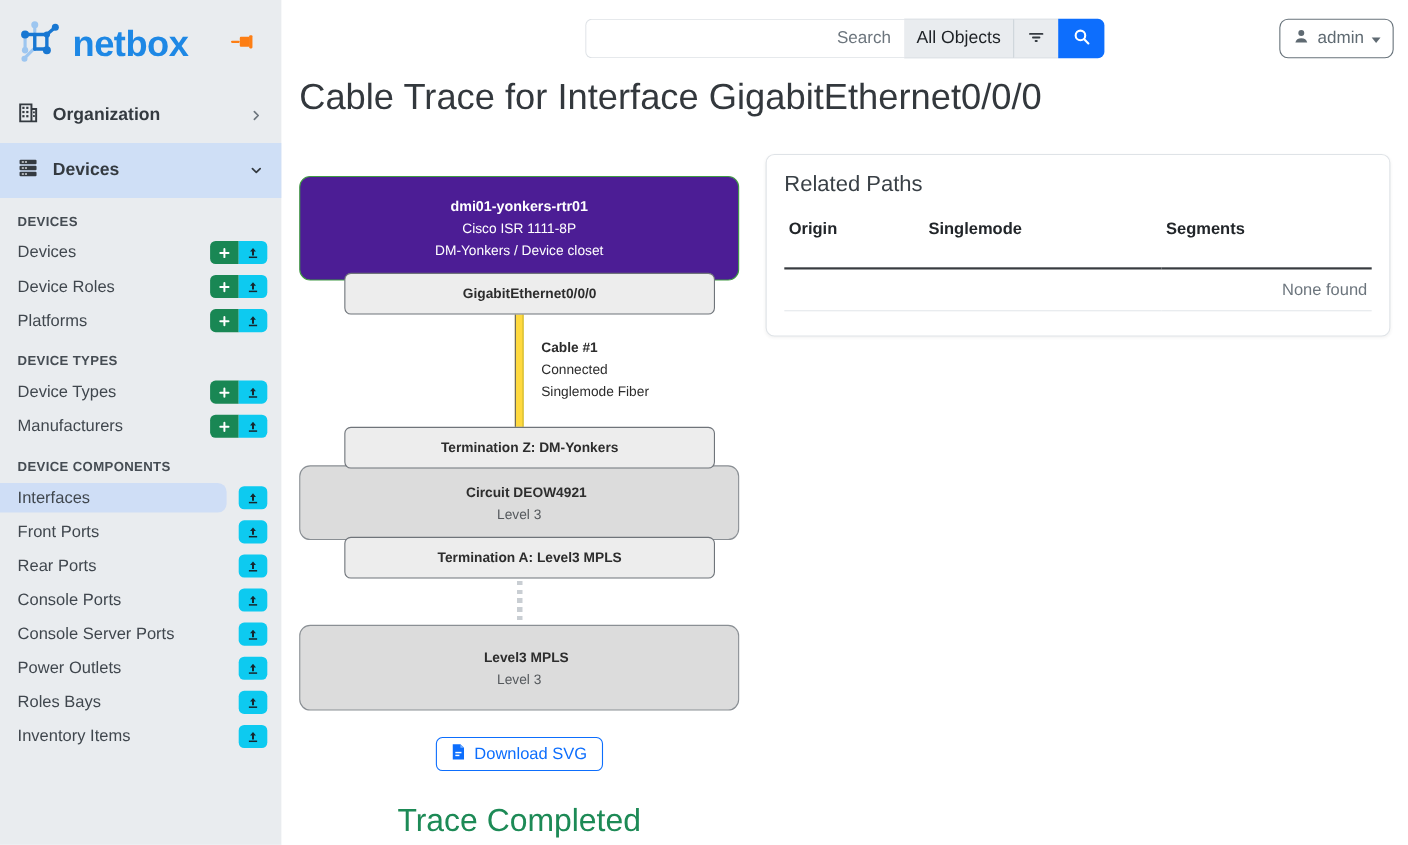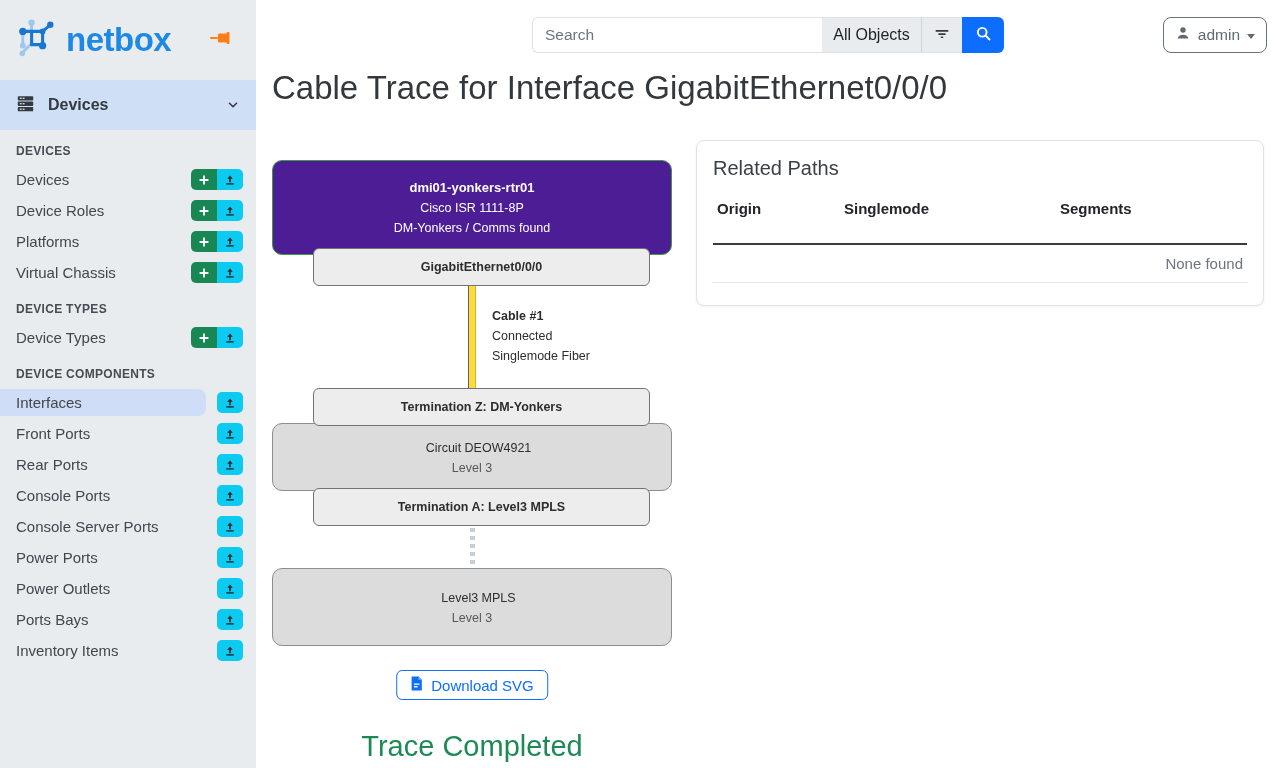--- a/index.html
+++ b/index.html
@@ -30,21 +30,21 @@
   .b-add { background:#198754; border-radius:5px 0 0 5px; }
   .b-imp { background:#0dcaf0; border-radius:0 5px 5px 0; }
   .b-imp.solo { border-radius:5px; }
 
   
   .main { position:absolute; left:256px; top:0; width:1024px; height:768px; background:#fff; }
 
   .searchbar { position:absolute; left:276px; top:17px; height:36px; display:flex; }
   .search-input { width:290px; height:36px; border:1px solid #dee2e6; border-right:none;
     border-radius:6px 0 0 6px; padding:16px 12px; font-size:15.5px; color:#212529; outline:none;
-    font-family:"Liberation Sans", sans-serif; }
+    font-family:"Liberation Sans", sans-serif;text-align:right; }
   .search-input::placeholder { color:#6c757d; }
   .search-scope { width:99px; background:#e9ecef; border-top:1px solid #dee2e6; border-bottom:1px solid #dee2e6;
     display:flex; align-items:center; justify-content:center; font-size:16px; color:#1d2125; cursor:pointer; }
   .filter-btn { width:41px; background:#e9ecef; border:none; border-top:1px solid #dee2e6; border-bottom:1px solid #dee2e6;
     border-left:1px solid #ced4da; display:flex; align-items:center; justify-content:center; cursor:pointer; }
   .search-btn { width:42px; background:#0d6efd; border:none; border-radius:0 6px 6px 0;
     display:flex; align-items:center; justify-content:center; cursor:pointer; }
 
   .user-btn { position:absolute; right:13px; top:17px; height:36px; padding:0 11px;
     border:1px solid #68737b; border-radius:8px; background:transparent; display:flex; align-items:center;
@@ -64,21 +64,21 @@
   .small-node { width:337px; left:41px; height:38px; background:#ededed; border:1px solid #6f747a;
     border-radius:6px; display:flex; align-items:center; justify-content:center;
     font-size:12.5px; font-weight:700; color:#2d2d2d; z-index:2; }
   .iface-node { top:88px; }
   .termz-node { top:228px; }
   .terma-node { top:328px; }
   .big-gray { left:0; width:400px; background:#dcdcdc; border:1px solid #8a8f94; border-radius:10px;
     line-height:20px; z-index:1; }
   .circuit-node { top:263px; height:68px; padding-top:14px; }
   .endpoint-node { top:408px; height:78px; padding-top:19px; }
-  .big-gray .nm { font-size:12.5px; font-weight:400; color:#2d2d2d;padding-left:13px; }
+  .big-gray .nm { font-size:12.5px; font-weight:700; color:#2d2d2d;padding-left:13px; }
   .big-gray .sub { font-size:12.5px; color:#55595d; }
 
   .cable-line { position:absolute; left:196px; top:126px; width:8px; height:102px;
     background:#ffd93e; border-left:1px solid #5f5f5f; border-right:1px solid #cdb82e; z-index:0; }
   .cable-info { position:absolute; left:220px; top:146px; text-align:left; line-height:20px; font-size:12.5px; color:#2d2d2d; }
   .cable-info .nm { font-weight:700; }
   .dotted-line { position:absolute; left:198px; top:368px; width:5px; height:36px;
     background:repeating-linear-gradient(to bottom, #c9ced3 0 4px, transparent 4px 8px); }
 
   .download-btn { position:absolute; left:50%; top:510px; transform:translateX(-50%);
@@ -135,20 +135,43 @@
     </div>
     <button class="pin-btn">
       <svg width="24" height="18" viewBox="0 0 24 16" fill="#fd7e14">
         <rect x="9" y="3.5" width="9" height="9" rx="1"></rect>
         <rect x="17.5" y="2" width="3" height="12" rx="1"></rect>
         <rect x="1" y="7" width="8" height="2" rx="1"></rect>
       </svg>
     </button>
   </div>
 
+  <div class="navtop">
+    <span>
+      <svg width="19" height="19" viewBox="0 0 16 16">
+        <path d="M2 1.6h8.6v13H2z M10.6 5.2h3.6v9.4h-3.6z" fill="none" stroke="#343a40" stroke-width="1.5"></path>
+        <g fill="#343a40">
+          <rect x="3.6" y="3.4" width="1.7" height="1.7"></rect>
+            <rect x="6.6" y="3.4" width="1.7" height="1.7"></rect>
+          <rect x="3.6" y="6.6" width="1.7" height="1.7"></rect>
+            <rect x="6.6" y="6.6" width="1.7" height="1.7"></rect>
+          <rect x="3.6" y="9.8" width="1.7" height="1.7"></rect>
+            <rect x="6.6" y="9.8" width="1.7" height="1.7"></rect>
+          <rect x="11.8" y="7" width="1.4" height="1.4"></rect>
+            <rect x="11.8" y="9.8" width="1.4" height="1.4"></rect>
+        </g>
+      </svg>
+    </span>
+    <span class="nav-label">Organization</span>
+    <span class="chev">
+      <svg width="14" height="14" viewBox="0 0 16 16">
+          <path d="M6 4l4 4-4 4" fill="none" stroke="#6c757d" stroke-width="1.7" stroke-linecap="round" stroke-linejoin="round"></path>
+        </svg>
+    </span>
+  </div>
 
   <div class="navtop active">
     <span>
       <svg width="19" height="19" viewBox="0 0 16 16" fill="#343a40">
         <rect x="1.5" y="1.8" width="13" height="3.6" rx="0.8"></rect>
         <rect x="1.5" y="6.4" width="13" height="3.6" rx="0.8"></rect>
         <rect x="1.5" y="11" width="13" height="3.6" rx="0.8"></rect>
         <g fill="#e9ecef">
           <rect x="3.2" y="3.1" width="1.6" height="1"></rect>
             <rect x="5.6" y="3.1" width="1.6" height="1"></rect>
@@ -211,41 +234,41 @@
             </svg>
           </button>
         <button class="b-imp">
             <svg width="12" height="12" viewBox="0 0 16 16" fill="#16272e">
               <path d="M8 2l3.6 4.3H9.2V11H6.8V6.3H4.4z"></path>
               <rect x="3" y="12.3" width="10" height="1.8"></rect>
             </svg>
           </button>
       </span>
     </div>
-    <div class="g-item">
-      <span class="g-label">Virtual Chassis</span>
+
+    <div class="group-header">DEVICE TYPES</div>
+
+    <div class="g-item">
+      <span class="g-label">Device Types</span>
       <span class="btns">
         <button class="b-add">
             <svg width="12" height="12" viewBox="0 0 16 16">
               <path d="M8 3v10M3 8h10" stroke="#fff" stroke-width="2.4" stroke-linecap="round"></path>
             </svg>
           </button>
         <button class="b-imp">
             <svg width="12" height="12" viewBox="0 0 16 16" fill="#16272e">
               <path d="M8 2l3.6 4.3H9.2V11H6.8V6.3H4.4z"></path>
               <rect x="3" y="12.3" width="10" height="1.8"></rect>
             </svg>
           </button>
       </span>
     </div>
-
-    <div class="group-header">DEVICE TYPES</div>
-
-    <div class="g-item">
-      <span class="g-label">Device Types</span>
+    <div class="g-item">
+      <span class="g-label">Manufacturers</span>
       <span class="btns">
         <button class="b-add">
             <svg width="12" height="12" viewBox="0 0 16 16">
               <path d="M8 3v10M3 8h10" stroke="#fff" stroke-width="2.4" stroke-linecap="round"></path>
             </svg>
           </button>
         <button class="b-imp">
             <svg width="12" height="12" viewBox="0 0 16 16" fill="#16272e">
               <path d="M8 2l3.6 4.3H9.2V11H6.8V6.3H4.4z"></path>
               <rect x="3" y="12.3" width="10" height="1.8"></rect>
@@ -305,43 +328,32 @@
       <span class="btns">
           <button class="b-imp solo">
             <svg width="12" height="12" viewBox="0 0 16 16" fill="#16272e">
               <path d="M8 2l3.6 4.3H9.2V11H6.8V6.3H4.4z"></path>
               <rect x="3" y="12.3" width="10" height="1.8"></rect>
             </svg>
           </button>
         </span>
     </div>
     <div class="g-item">
-      <span class="g-label">Power Ports</span>
-      <span class="btns">
-          <button class="b-imp solo">
-            <svg width="12" height="12" viewBox="0 0 16 16" fill="#16272e">
-              <path d="M8 2l3.6 4.3H9.2V11H6.8V6.3H4.4z"></path>
-              <rect x="3" y="12.3" width="10" height="1.8"></rect>
-            </svg>
-          </button>
-        </span>
-    </div>
-    <div class="g-item">
       <span class="g-label">Power Outlets</span>
       <span class="btns">
           <button class="b-imp solo">
             <svg width="12" height="12" viewBox="0 0 16 16" fill="#16272e">
               <path d="M8 2l3.6 4.3H9.2V11H6.8V6.3H4.4z"></path>
               <rect x="3" y="12.3" width="10" height="1.8"></rect>
             </svg>
           </button>
         </span>
     </div>
     <div class="g-item">
-      <span class="g-label">Ports Bays</span>
+      <span class="g-label">Roles Bays</span>
       <span class="btns">
           <button class="b-imp solo">
             <svg width="12" height="12" viewBox="0 0 16 16" fill="#16272e">
               <path d="M8 2l3.6 4.3H9.2V11H6.8V6.3H4.4z"></path>
               <rect x="3" y="12.3" width="10" height="1.8"></rect>
             </svg>
           </button>
         </span>
     </div>
     <div class="g-item">
@@ -392,21 +404,21 @@
     <span>admin</span>
     <span class="caret"></span>
   </button>
 
   <h1 class="page-title">Cable Trace for Interface GigabitEthernet0/0/0</h1>
 
   <div class="diagram">
     <div class="node device-node">
       <div class="nm">dmi01-yonkers-rtr01</div>
       <div class="sub">Cisco ISR 1111-8P</div>
-      <div class="sub">DM-Yonkers / Comms found</div>
+      <div class="sub">DM-Yonkers / Device closet</div>
     </div>
 
     <div class="node small-node iface-node">GigabitEthernet0/0/0</div>
 
     <div class="cable-line"></div>
     <div class="cable-info">
       <div class="nm">Cable #1</div>
       <div>Connected</div>
       <div>Singlemode Fiber</div>
     </div>

